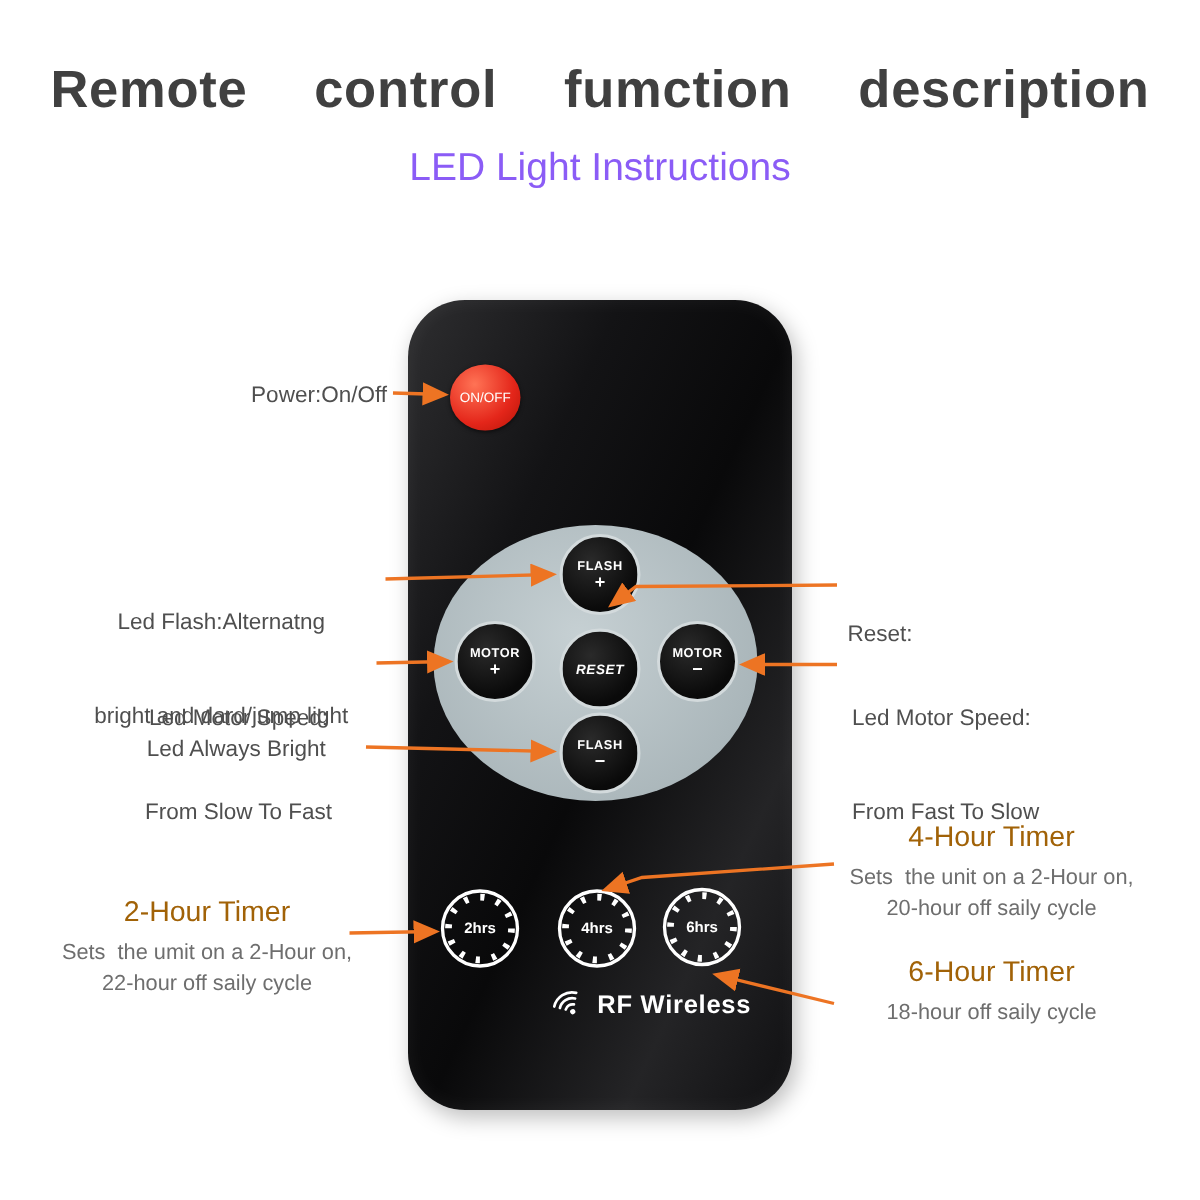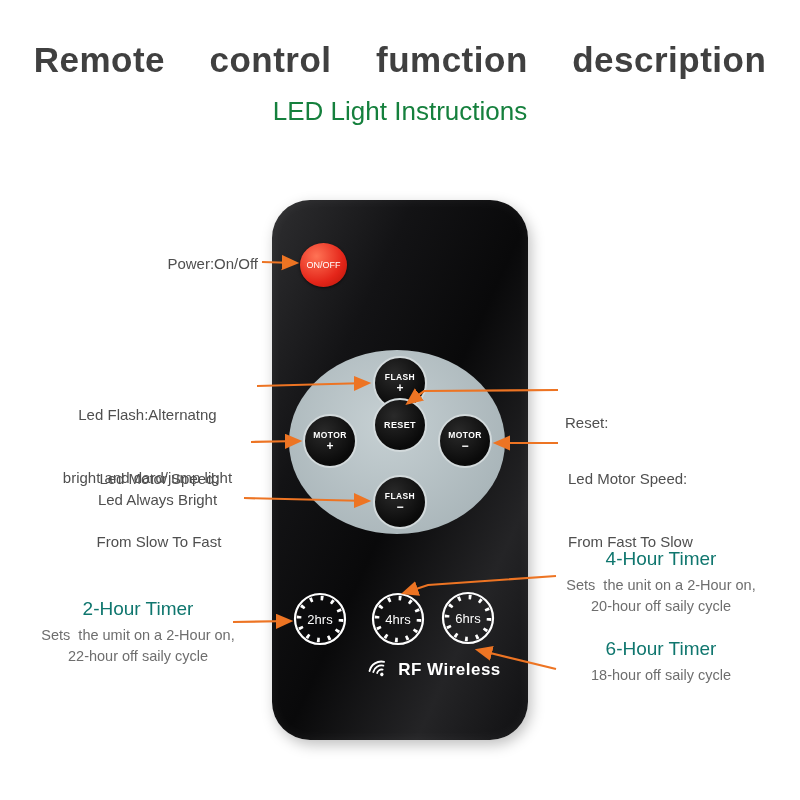--- a/index.html
+++ b/index.html
@@ -2,69 +2,69 @@
 <html><head>
 <meta charset="utf-8">
 <style>
   html,body{margin:0;padding:0;}
   body{font-family:"Liberation Sans", sans-serif; background:#ffffff;}
   .stage{position:relative;width:800px;height:800px;background:#fff;overflow:hidden;}
 
   .title{position:absolute;top:40px;left:0;width:100%;text-align:center;
     font-size:35px;font-weight:bold;color:#404040;letter-spacing:.5px;word-spacing:12px;white-space:pre-wrap;}
   .subtitle{position:absolute;top:96px;left:0;width:100%;text-align:center;
-    font-size:26px;color:#15803d;}
+    font-size:26px;color:#8b5cf6;}
 
   
   .remote{position:absolute;left:272px;top:200px;width:256px;height:540px;border-radius:38px;
     background:linear-gradient(115deg,#2e2e30 0%,#131315 28%,#09090a 52%,#242426 78%,#101012 100%);
     box-shadow:inset 0 0 14px rgba(255,255,255,.06), 3px 5px 14px rgba(0,0,0,.25);}
   .power{position:absolute;left:28px;top:43px;width:47px;height:44px;border-radius:50%;
     background:radial-gradient(circle at 35% 30%, #ff7355, #e4261a 60%, #b51306);
     display:flex;align-items:center;justify-content:center;
     color:#fff;font-size:9px;font-weight:normal;box-shadow:0 1px 3px rgba(0,0,0,.6);}
   .pad{position:absolute;left:17px;top:150px;width:216px;height:184px;border-radius:50%;
     background:radial-gradient(circle at 45% 40%, #c6d0d3, #aab6ba 75%);}
   .key{position:absolute;width:54px;height:54px;border-radius:50%;
     background:radial-gradient(circle at 38% 32%, #2a2a2a, #0a0a0a 70%);
     border:2px solid #d3dadc;box-sizing:border-box;
     display:flex;flex-direction:column;align-items:center;justify-content:center;
     color:#fff;font-weight:bold;line-height:11px;}
   .key .l1{font-size:8.5px;letter-spacing:.4px;}
   .key .l2{font-size:12px;}
   .key-flash-top{left:101px;top:156px;}
   .key-motor-left{left:31px;top:214px;}
-  .key-reset{left:101px;top:198px;}
+  .key-reset{left:101px;top:219px;font-style:italic;}
   .key-motor-right{left:166px;top:214px;}
   .key-flash-bottom{left:101px;top:275px;}
   .key-reset .l1{font-size:9px;}
 
   .clock{position:absolute;width:54px;height:54px;}
   .clock svg{position:absolute;left:0;top:0;}
   .clock .clk-label{position:absolute;left:0;top:0;width:100%;height:100%;
     display:flex;align-items:center;justify-content:center;
-    color:#fff;font-size:13px;font-weight:normal;}
+    color:#fff;font-size:10px;font-weight:bold;}
   .clock-2{left:21px;top:392px;}
   .clock-4{left:99px;top:392px;}
   .clock-6{left:169px;top:391px;}
 
   .brand{position:absolute;left:0;top:460px;width:100%;text-align:center;color:#fff;
     font-size:17px;font-weight:bold;letter-spacing:.5px;padding-left:35px;}
   .brand .wifi{display:inline-block;vertical-align:-3px;margin-right:7px;transform:rotate(-32deg);}
 
   
   .ann{position:absolute;color:#4f4f4f;font-size:15px;line-height:21px;white-space:pre-wrap;}
   .ann-power{left:90px;top:253px;width:168px;text-align:right;}
   .ann-flash{left:35px;top:362px;width:225px;text-align:center;}
   .ann-motor-slow{left:68px;top:426px;width:182px;text-align:center;}
   .ann-bright{left:75px;top:489px;width:165px;text-align:center;}
   .ann-reset{left:565px;top:370px;width:200px;text-align:left;}
   .ann-motor-fast{left:568px;top:426px;width:182px;text-align:left;}
   .timer-block{position:absolute;text-align:center;}
-  .timer-block .th{font-size:19px;color:#0f766e;margin-bottom:5px;}
+  .timer-block .th{font-size:19px;color:#a16207;margin-bottom:5px;}
   .timer-block .tb{font-size:14.5px;color:#6e6e6e;line-height:21px;white-space:pre-wrap;}
   .tb2{left:22px;top:598px;width:232px;}
   .tb4{left:552px;top:548px;width:218px;}
   .tb6{left:552px;top:638px;width:218px;}
 
   .arrows{position:absolute;left:0;top:0;width:800px;height:800px;pointer-events:none;}
 </style>
 </head>
 <body>
 

